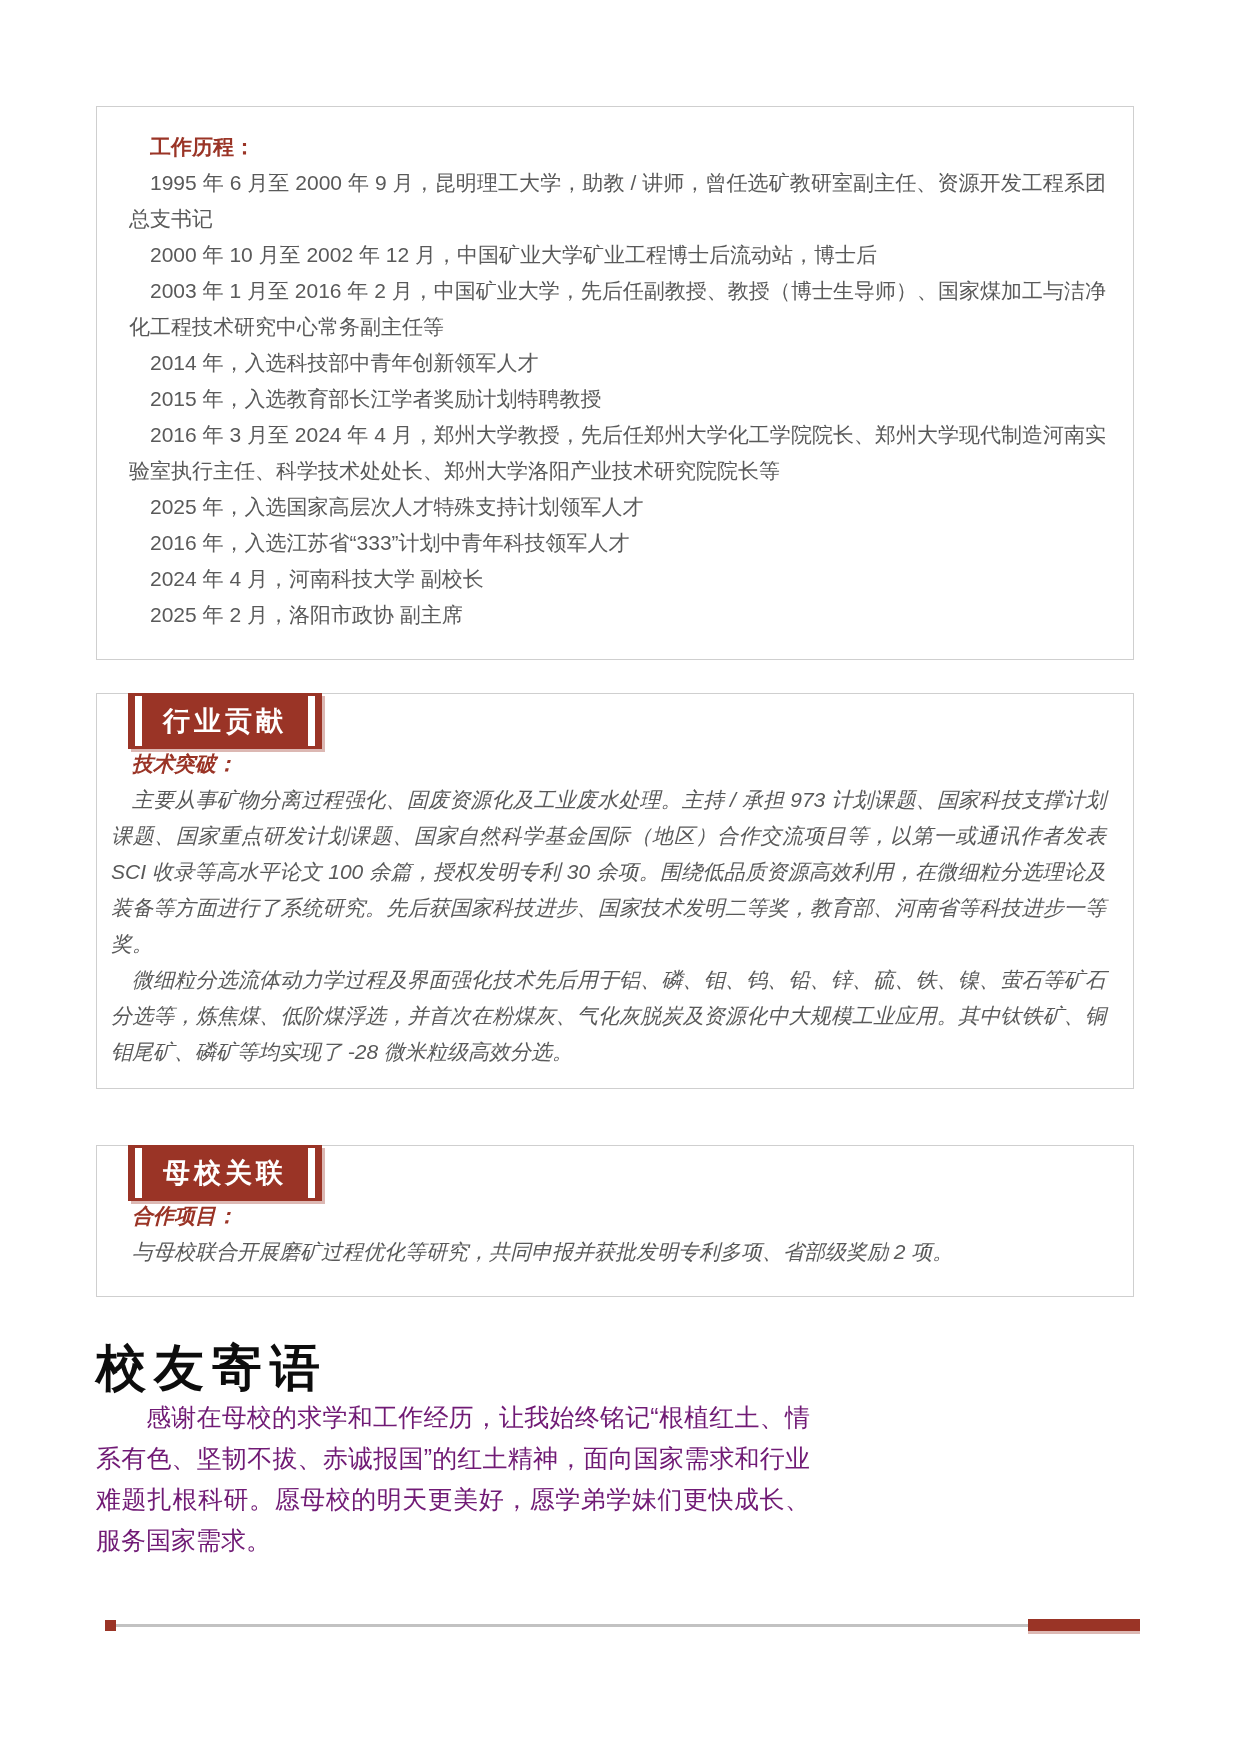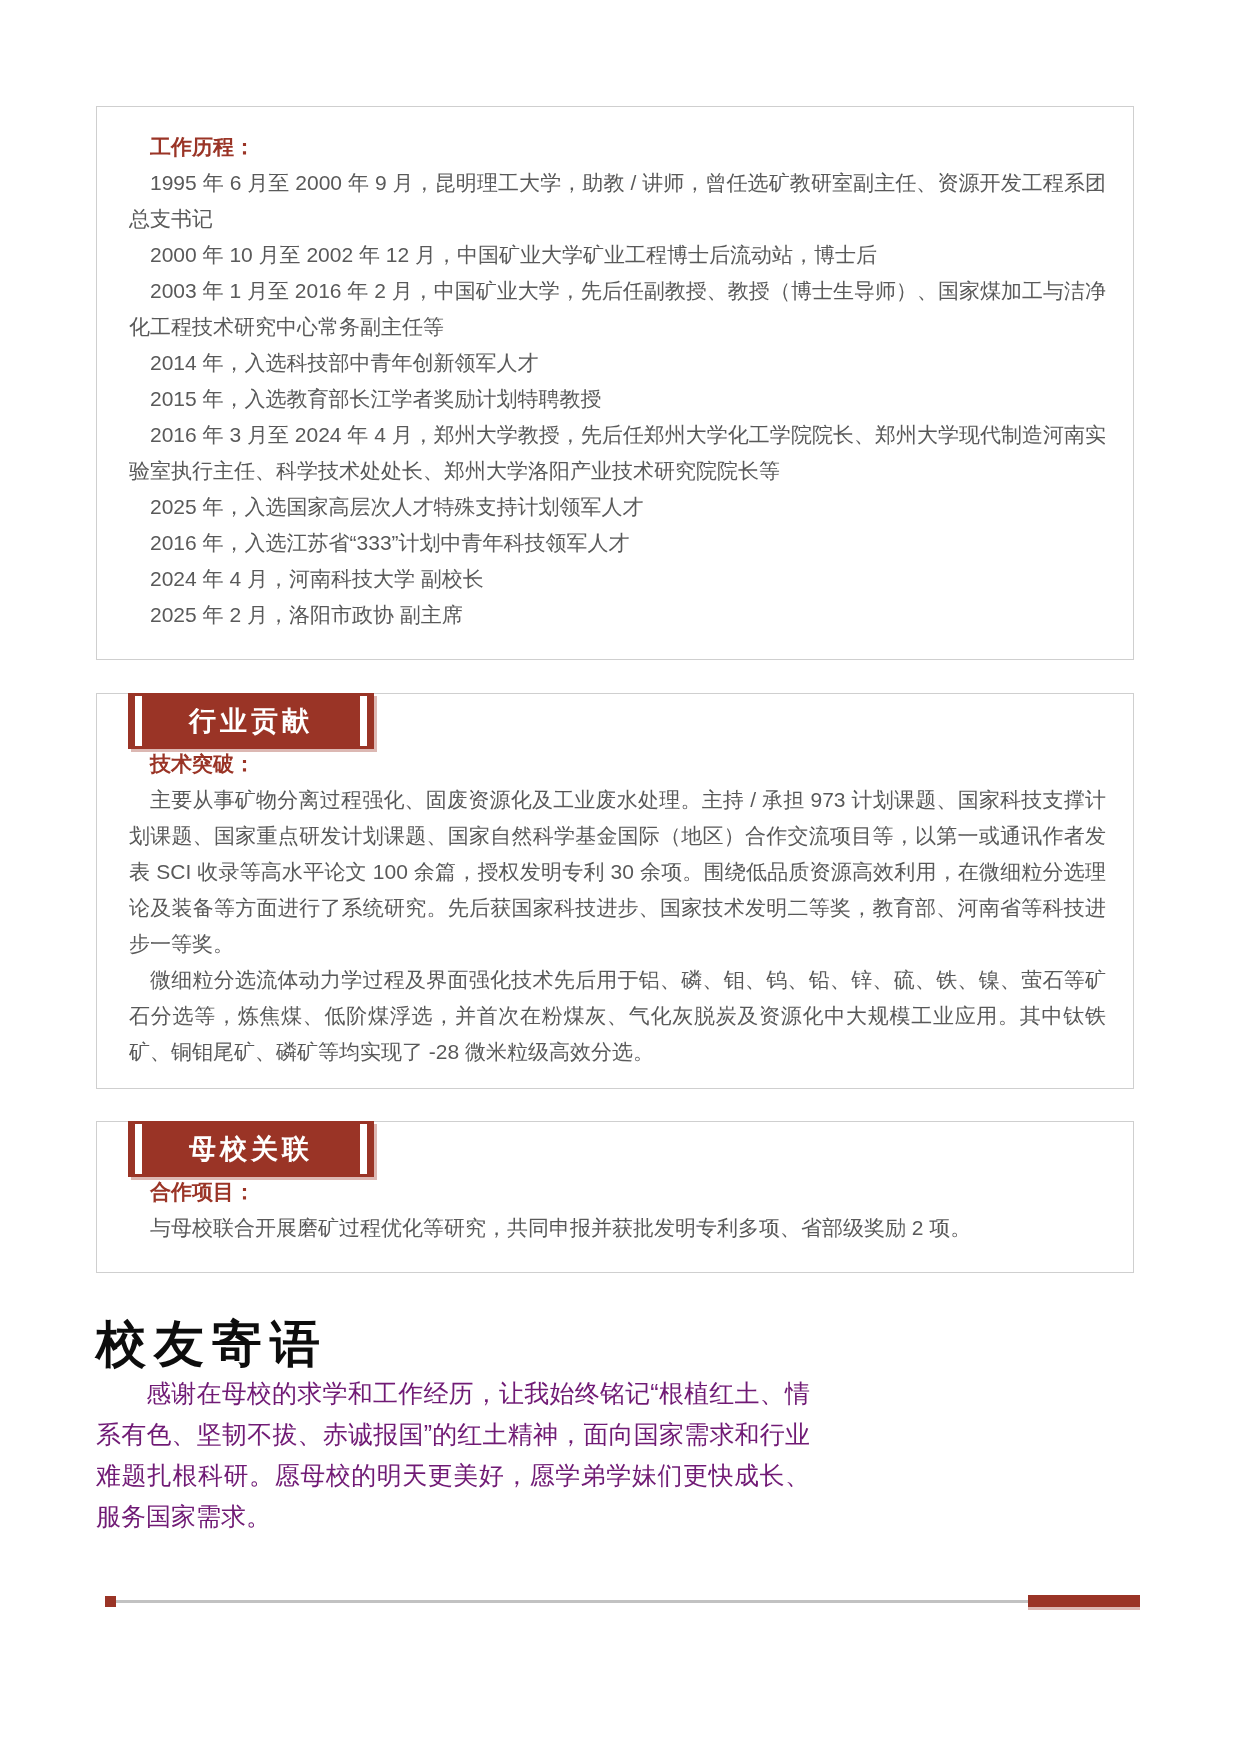--- a/index.html
+++ b/index.html
@@ -18,38 +18,38 @@
     border: 1px solid #cfcfcf;
     background: #ffffff;
     box-sizing: border-box;
     font-size: 21px;
     line-height: 36px;
     color: #595959;
     text-align: justify;
   }
   .panel p { margin: 0; }
   .panel--work { margin-top: 106px; padding: 22px 27px 26px 32px; }
-  .panel--badged { margin-top: 28px; padding: 52px 27px 18px 32px; }
+  .panel--badged { margin-top: 28px; padding: 52px 27px 18px 14px; font-style: italic; }
   .panel--alma { padding-bottom: 26px; }
   .indent { text-indent: 21px; }
   .panel-heading {
     color: #9a3426;
     font-weight: bold;
     text-indent: 21px;
   }
 
   
   .badged-section { position: relative; }
   .badged-section--industry { margin-top: 33px; }
-  .badged-section--alma { margin-top: 32px; }
+  .badged-section--alma { margin-top: 56px; }
   .section-badge {
     position: absolute;
     top: 0;
     left: 32px;
-    width: 246px;
+    width: 194px;
     height: 56px;
     background: #9a3426;
     z-index: 2;
     display: flex;
     align-items: center;
     justify-content: center;
     color: #ffffff;
     font-size: 27px;
     font-weight: bold;
     letter-spacing: 4px;

